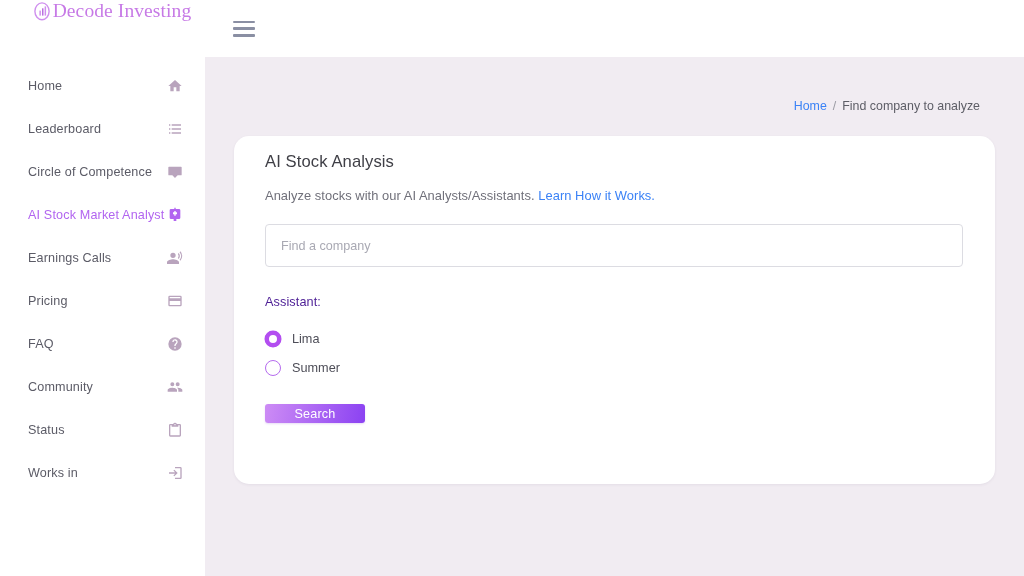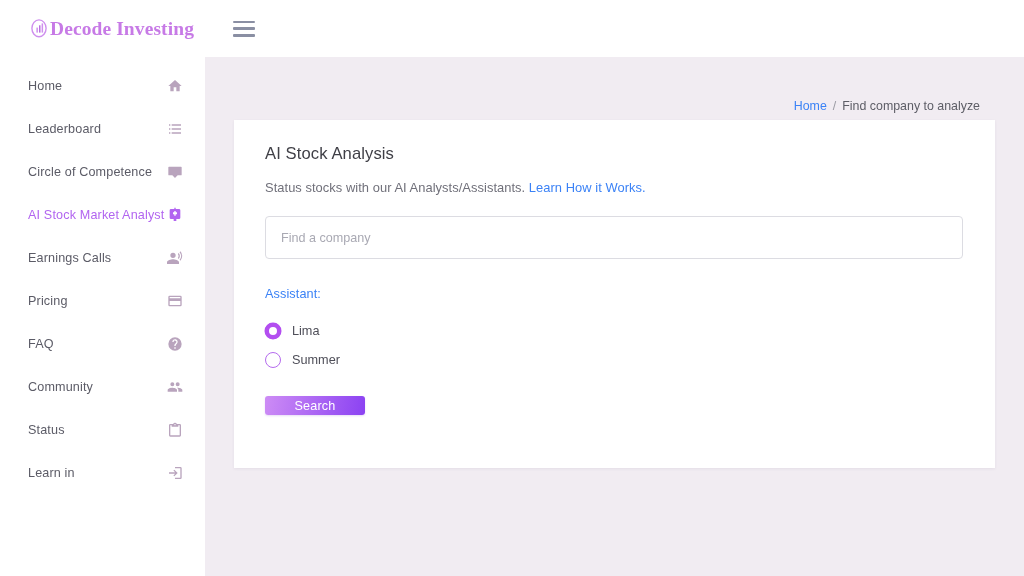--- a/index.html
+++ b/index.html
@@ -14,23 +14,22 @@
 
   
   .sidebar {
     position: absolute; left: 0; top: 0;
     width: 205px; height: 576px;
     background: #ffffff;
     z-index: 3;
   }
   .logo-wrap {
     height: 57px;
-    display: flex; align-items: center; justify-content: center;
+    display: flex; align-items: flex-start; justify-content: center;
     padding-left: 20px;
-    font-weight: bold;
   }
   .logo {
     display: flex; align-items: center; gap: 2px;
     color: #c77ae6;
     font-family: "Liberation Serif", serif;
     font-size: 19.5px;
     letter-spacing: 0.1px;
     white-space: nowrap;
   }
   .logo-mark { width: 17px; height: 19px; flex: 0 0 auto; display: block; }
@@ -93,25 +92,25 @@
     padding: 42px 44px 0 0;
     font-size: 12.4px;
     color: #6b6b74;
     white-space: nowrap;
   }
   .breadcrumb .crumb-link { color: #3b82f6; cursor: pointer; text-decoration: none; }
   .breadcrumb .crumb-sep { color: #9a9aa3; }
   .breadcrumb .crumb-current { color: #5d5d66; }
 
   .card {
-    margin: 7px 29px 0 29px;
-    background: #ffffff;
-    border-radius: 0;
+    margin: 23px 29px 0 29px;
+    background: #ffffff;
+    border-radius: 15px;
     box-shadow: 0 1px 3px rgba(60,40,80,0.07);
-    padding: 24px 31px 38px 31px;
+    padding: 16px 31px 38px 31px;
     height: 348px;
   }
   .card-title {
     font-size: 16.6px;
     color: #3f3f46;
     font-weight: 400;
     letter-spacing: 0.1px;
     margin-bottom: 16px;
   }
   .card-sub {
@@ -132,21 +131,21 @@
     font-family: "Liberation Sans", sans-serif;
     font-size: 12.6px;
     color: #ec4899;
     outline: none;
   }
   .search-field::placeholder { color: #a9a9b3; }
 
   .assistant-label {
     margin-top: 28px;
     font-size: 12.7px;
-    color: #3b82f6;
+    color: #4c1d95;
     letter-spacing: 0.1px;
   }
 
   .radio-group { margin-top: 15px; }
   .radio-row {
     display: flex; align-items: center;
     gap: 11px;
     height: 29px;
     cursor: pointer;
   }
@@ -278,21 +277,21 @@
       <div class="nav-item">
         <span class="nav-label">Status</span>
         <span class="nav-icon">
           <svg viewBox="0 0 24 24">
               <path d="M19 3h-4.2a3 3 0 0 0-5.6 0H5a2 2 0 0 0-2 2v15a2 2 0 0 0 2 2h14a2 2 0 0 0 2-2V5a2 2 0 0 0-2-2zm-7 0a1 1 0 1 1 0 2 1 1 0 0 1 0-2zm7 17H5V5h2v2h10V5h2z"></path>
             </svg>
         </span>
       </div>
 
       <div class="nav-item">
-        <span class="nav-label">Learn in</span>
+        <span class="nav-label">Works in</span>
         <span class="nav-icon">
           <svg viewBox="0 0 24 24">
               <path d="M11 7l-1.4 1.4L12.2 11H3v2h9.2l-2.6 2.6L11 17l5-5zM20 19h-8v2h8a2 2 0 0 0 2-2V5a2 2 0 0 0-2-2h-8v2h8z"></path>
             </svg>
         </span>
       </div>
 
     </nav>
   </aside>
 
@@ -310,21 +309,21 @@
       <span class="crumb-link">Home</span>
       <span class="crumb-sep">/</span>
       <span class="crumb-current">Find company to analyze</span>
     </div>
 
     <section class="card">
 
       <h1 class="card-title">AI Stock Analysis</h1>
 
       <p class="card-sub">
-        <span>Status stocks with our AI Analysts/Assistants.</span>
+        <span>Analyze stocks with our AI Analysts/Assistants.</span>
         <a class="sub-link">Learn How it Works.</a>
       </p>
 
       <input class="search-field" type="text" placeholder="Find a company" style="">
 
       <div class="assistant-label">Assistant:</div>
 
       <div class="radio-group">
         <div class="radio-row selected">
           <span class="radio-mark"></span>

